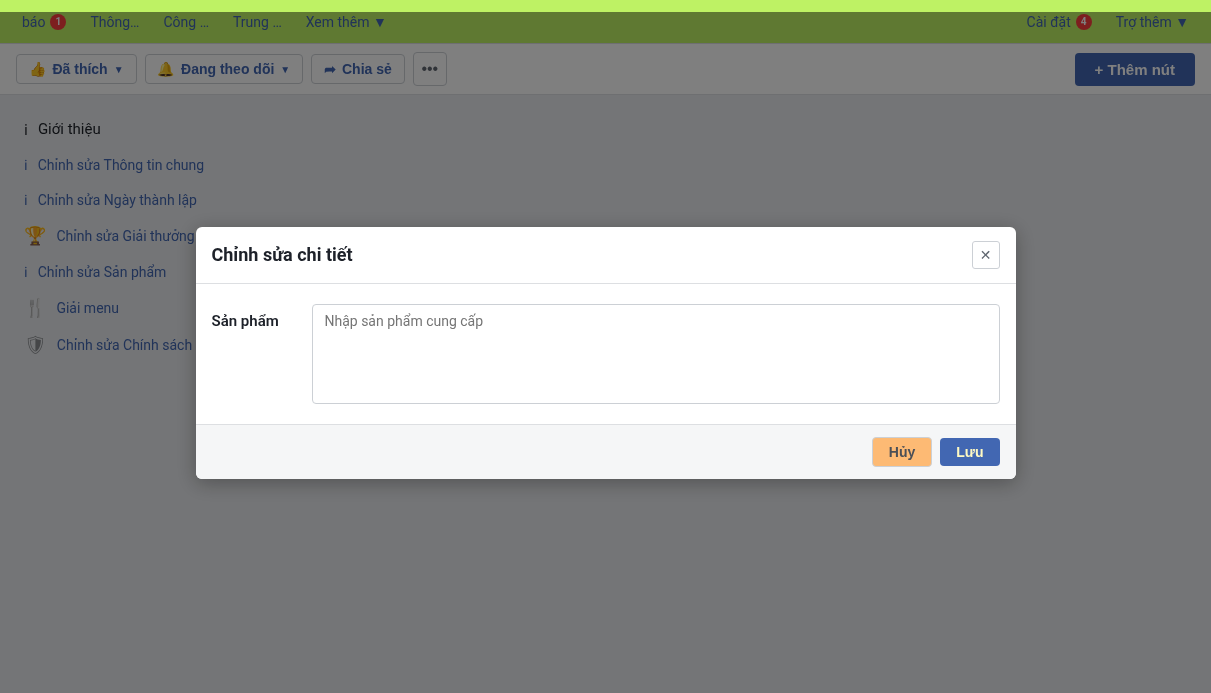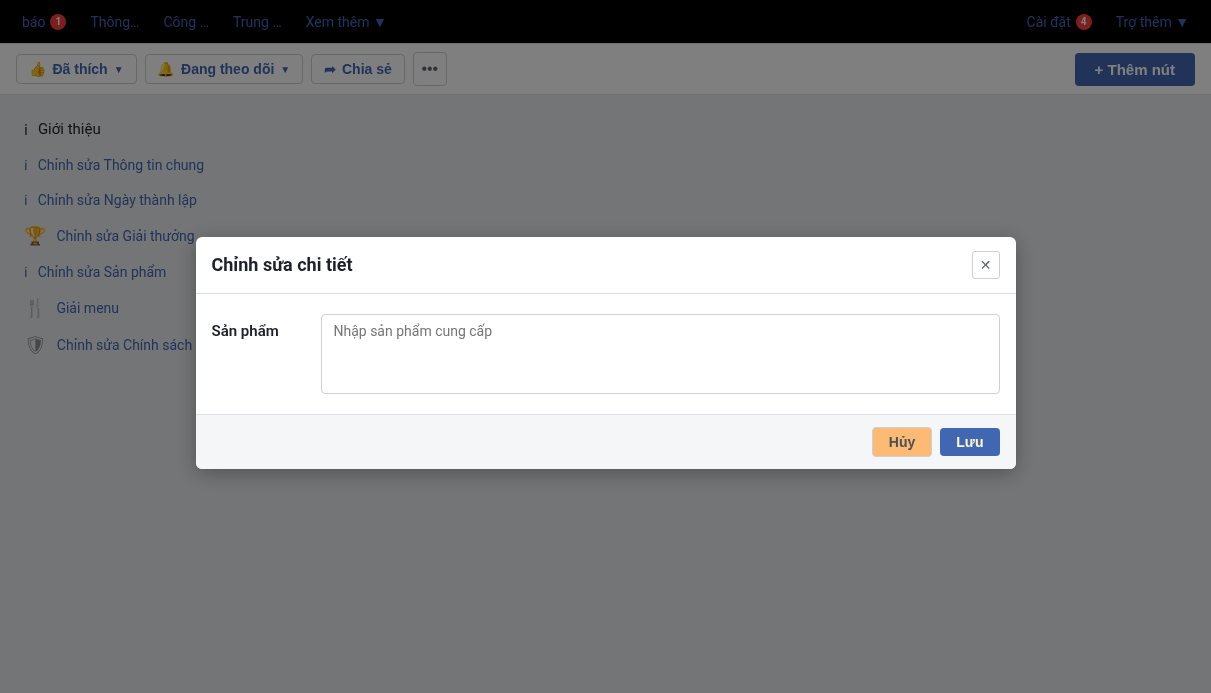--- a/index.html
+++ b/index.html
@@ -5,21 +5,21 @@
     * { box-sizing: border-box; margin: 0; padding: 0; }
     body {
       font-family: -apple-system, BlinkMacSystemFont, 'Segoe UI', Roboto, Helvetica, Arial, sans-serif;
       background: #e9ebee;
       font-size: 14px;
       color: #1d2129;
     }
 
     
     .top-nav {
-      background: #000000;
+      background: #bef264;
       border-bottom: 1px solid #dddfe2;
       display: flex;
       align-items: center;
       padding: 0 12px;
       height: 44px;
       gap: 4px;
     }
     .top-nav-item {
       padding: 0 10px;
       height: 44px;
@@ -170,39 +170,39 @@
       color: #606770;
       border: 1px solid #ccd0d5;
       border-radius: 3px;
       font-size: 14px;
     }
 
     .modal-body {
       padding: 20px 16px;
       display: flex;
       align-items: flex-start;
-      gap: 29px;
+      gap: 20px;
     }
     .modal-label {
       font-size: 15px;
       font-weight: 600;
       color: #1d2129;
       white-space: nowrap;
       padding-top: 8px;
       min-width: 80px;
     }
     .modal-input {
       flex: 1;
       padding: 8px 12px;
       border: 1px solid #ccd0d5;
       border-radius: 4px;
       font-size: 14px;
       color: #1d2129;
       outline: none;
-      height: 80px;
+      height: 100px;
       resize: none;
       width: 100%;
       font-family: inherit;
     }
 
     .modal-footer {
       display: flex;
       align-items: center;
       justify-content: flex-end;
       gap: 8px;

